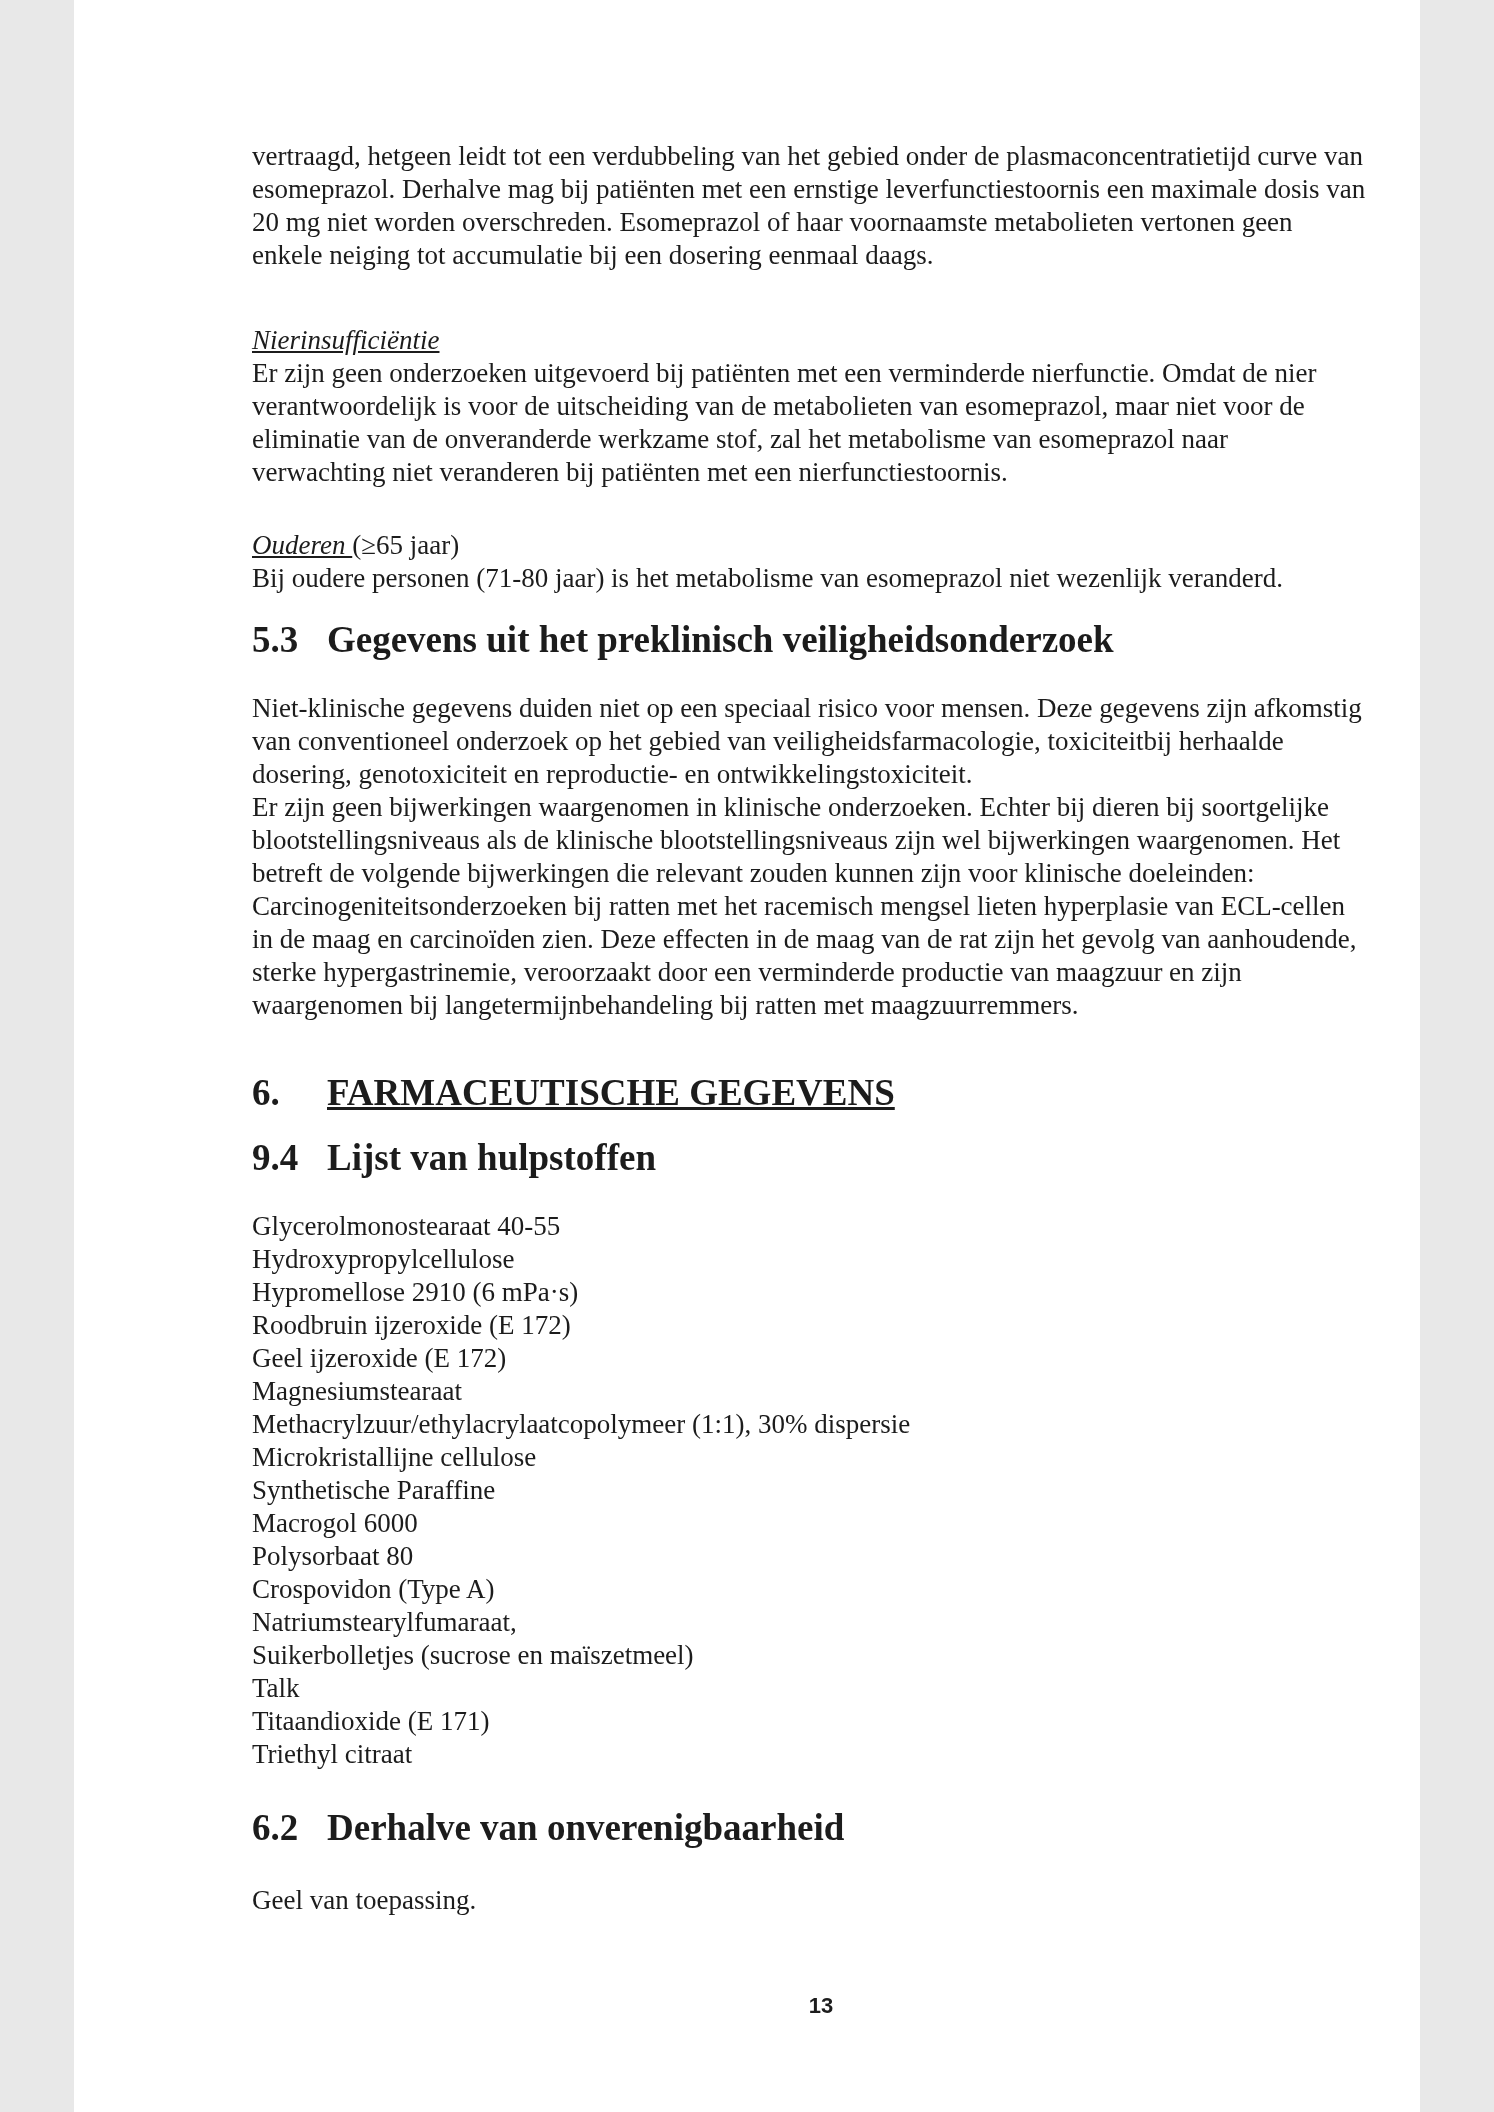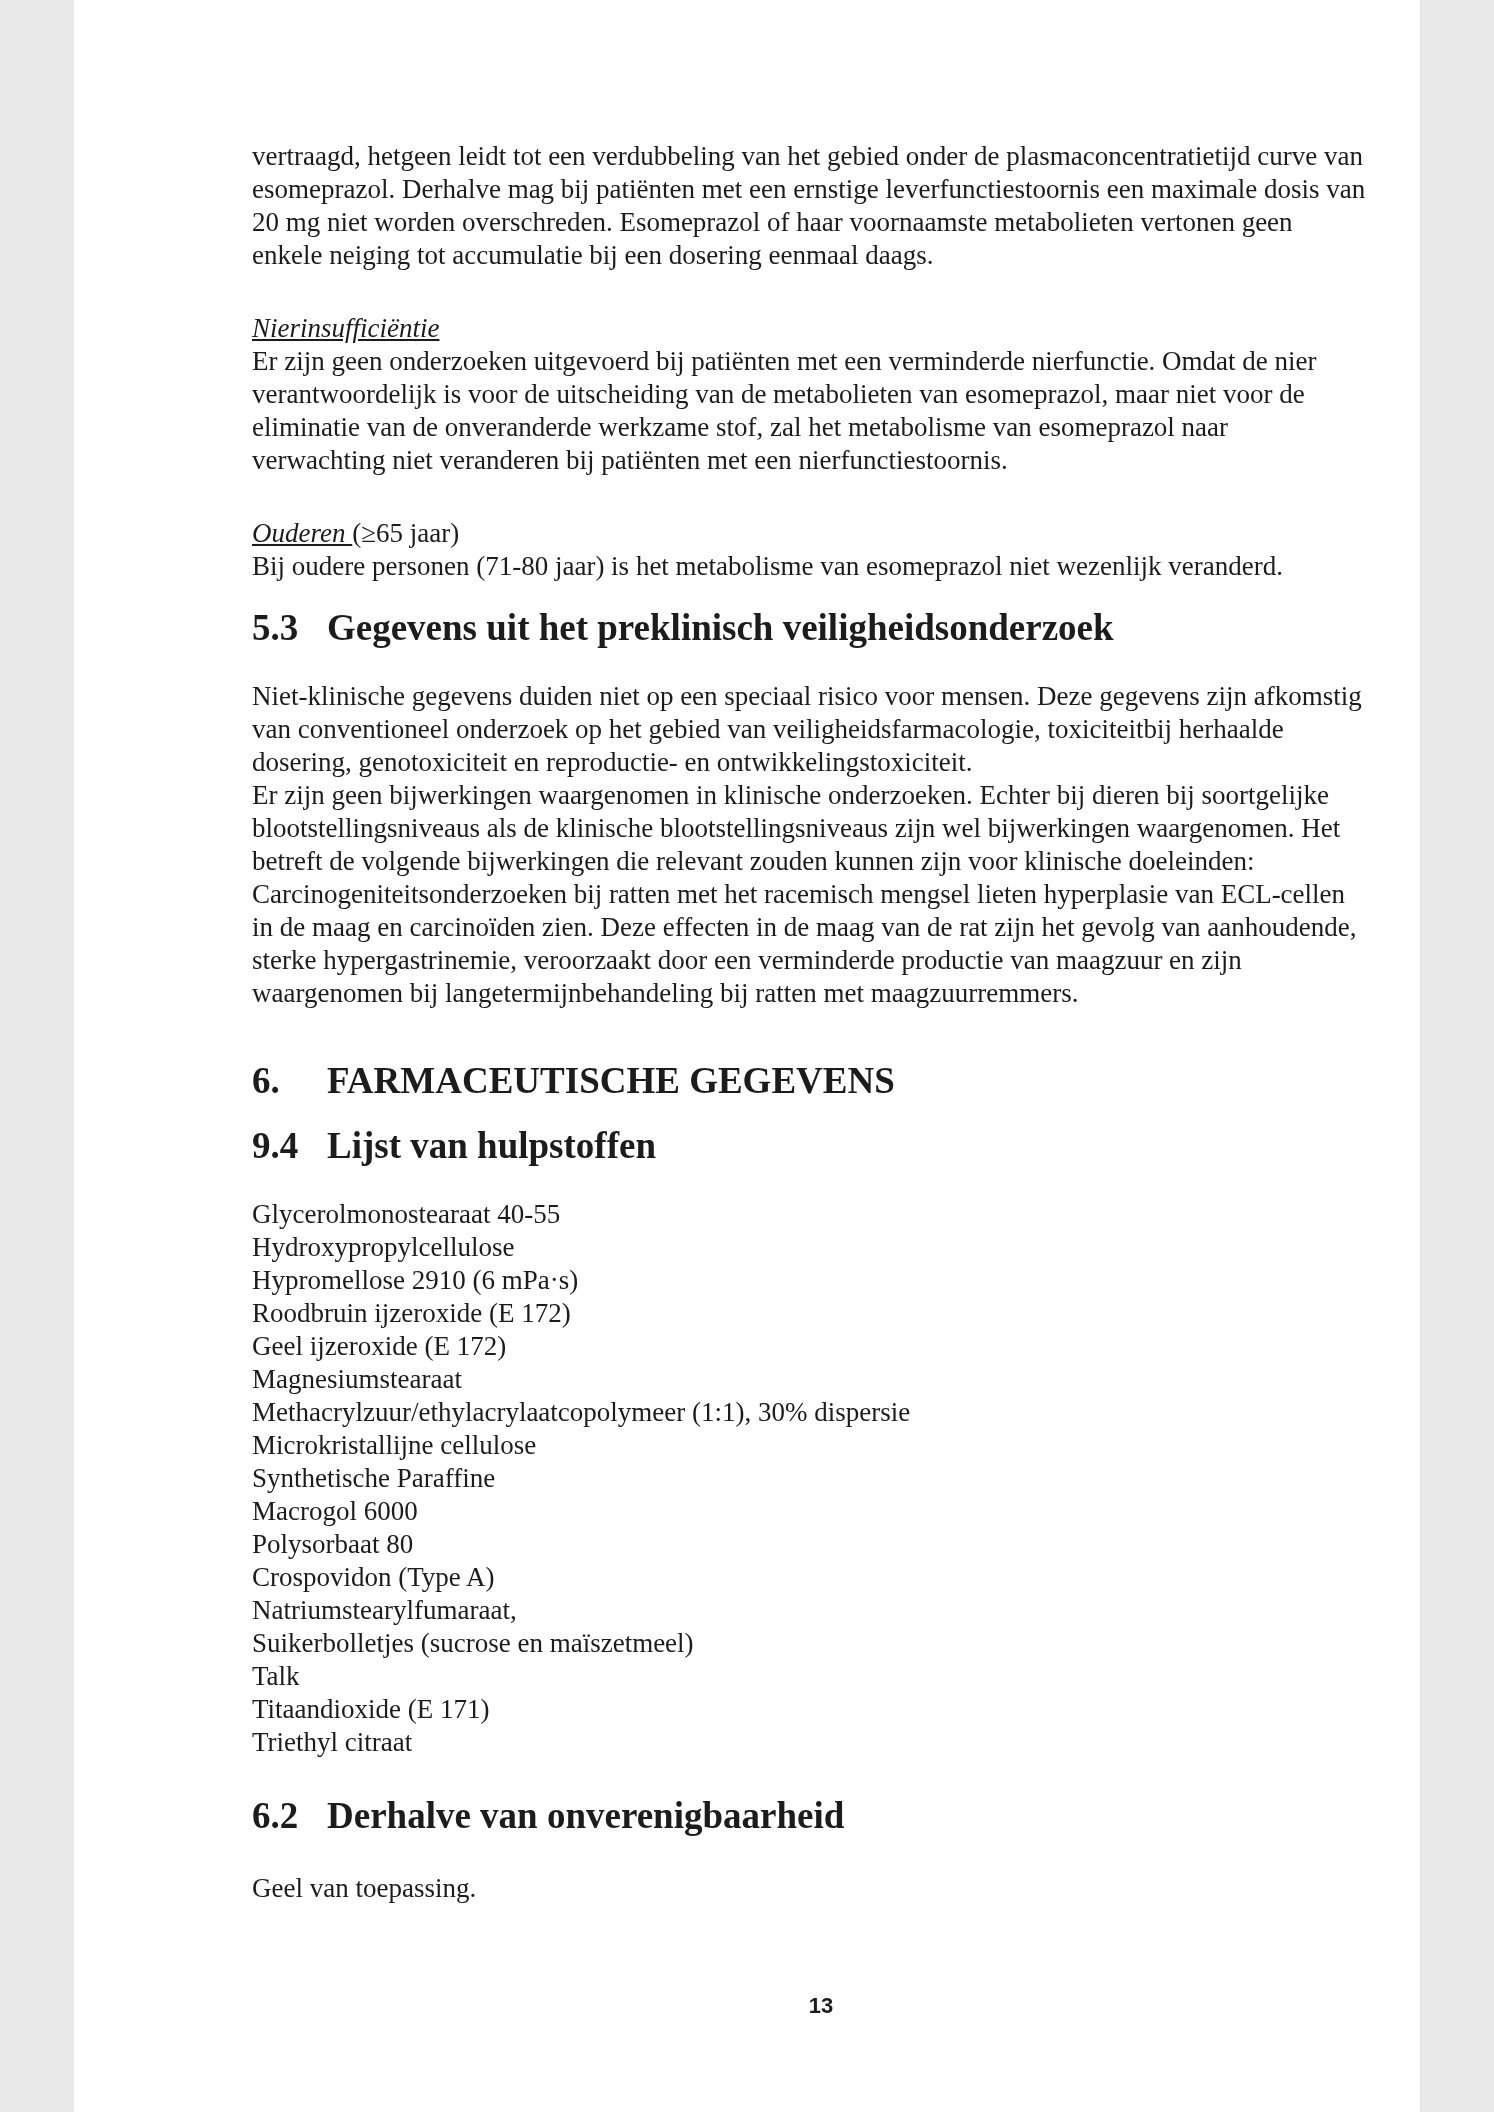--- a/index.html
+++ b/index.html
@@ -37,22 +37,22 @@
     width: 75px;
   }
   .italic-underline {
     font-style: italic;
     text-decoration: underline;
   }
   .mt28 { margin-top: 28px; }
   .mt30 { margin-top: 40px; }
   .mt32 { margin-top: 32px; }
   .mt36 { margin-top: 36px; }
-  .mt40 { margin-top: 40px; }
-  .mt54 { margin-top: 54px; }
+  .mt40 { margin-top: 52px; }
+  .mt54 { margin-top: 54px; text-decoration: underline; }
   .page-number {
     position: absolute;
     top: 1993px;
     left: 0;
     width: 1494px;
     padding: 0;
     text-align: center;
     font-family: "Liberation Sans", "DejaVu Sans", sans-serif;
     font-size: 22px;
     line-height: 26px;

